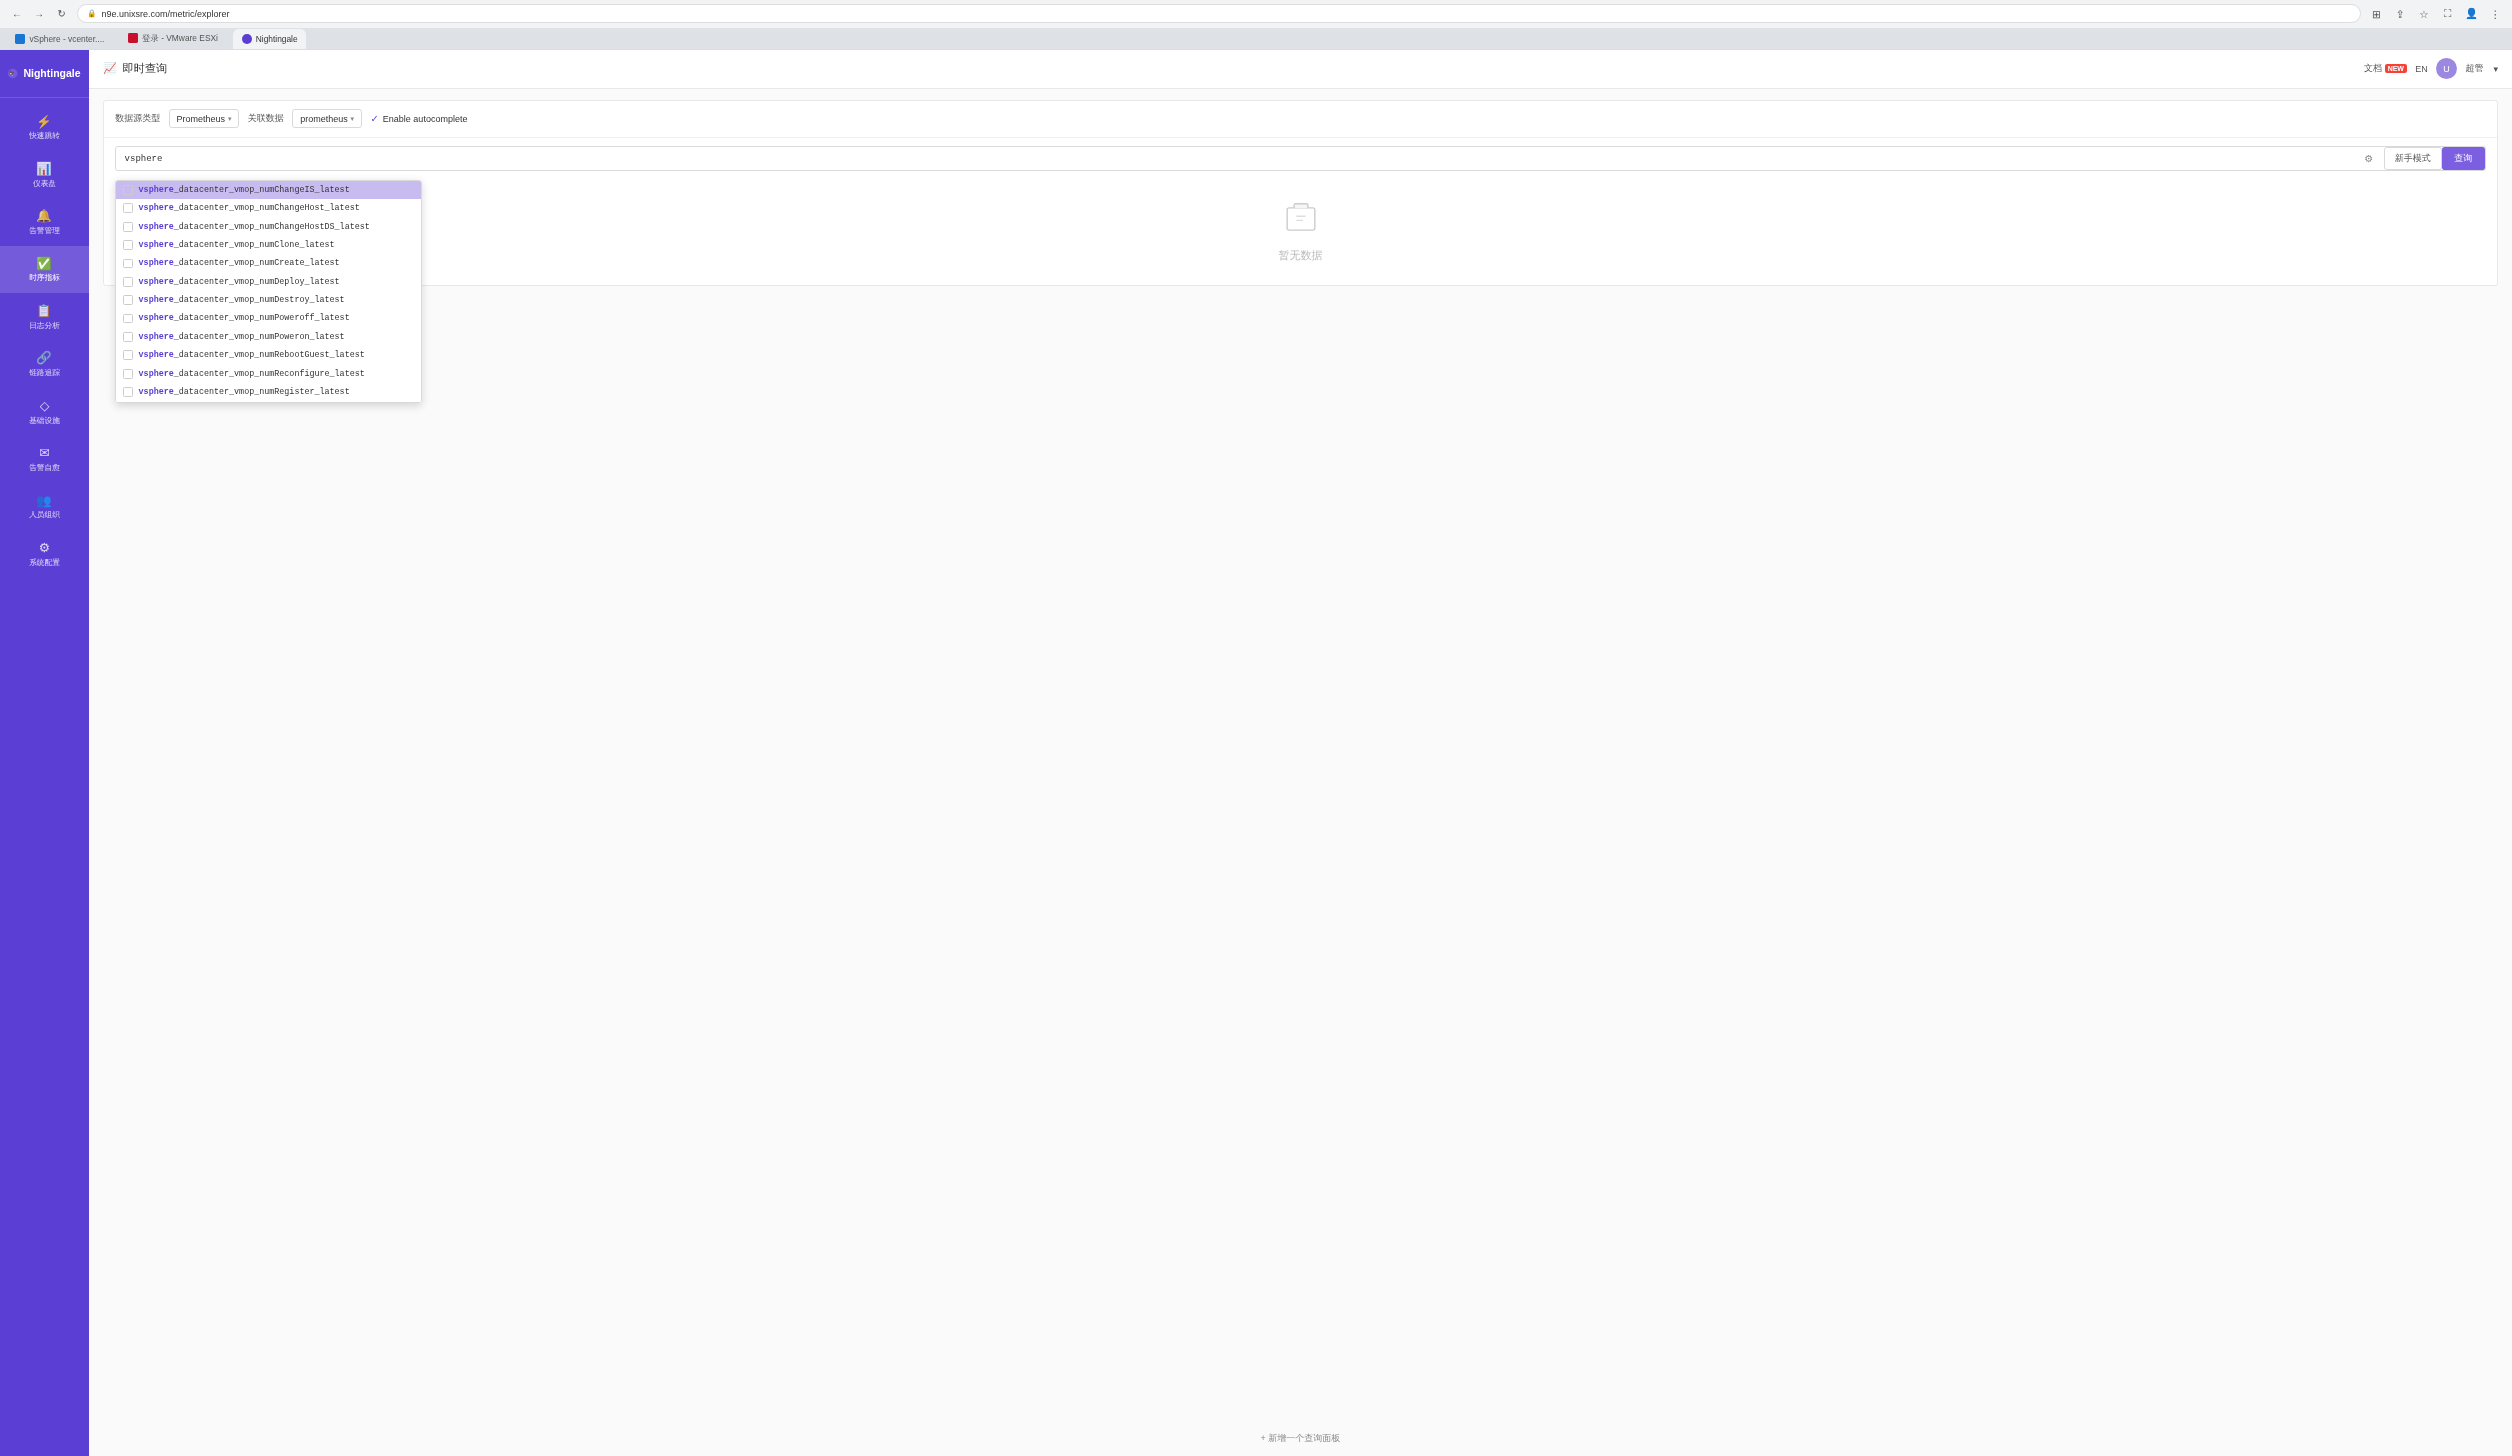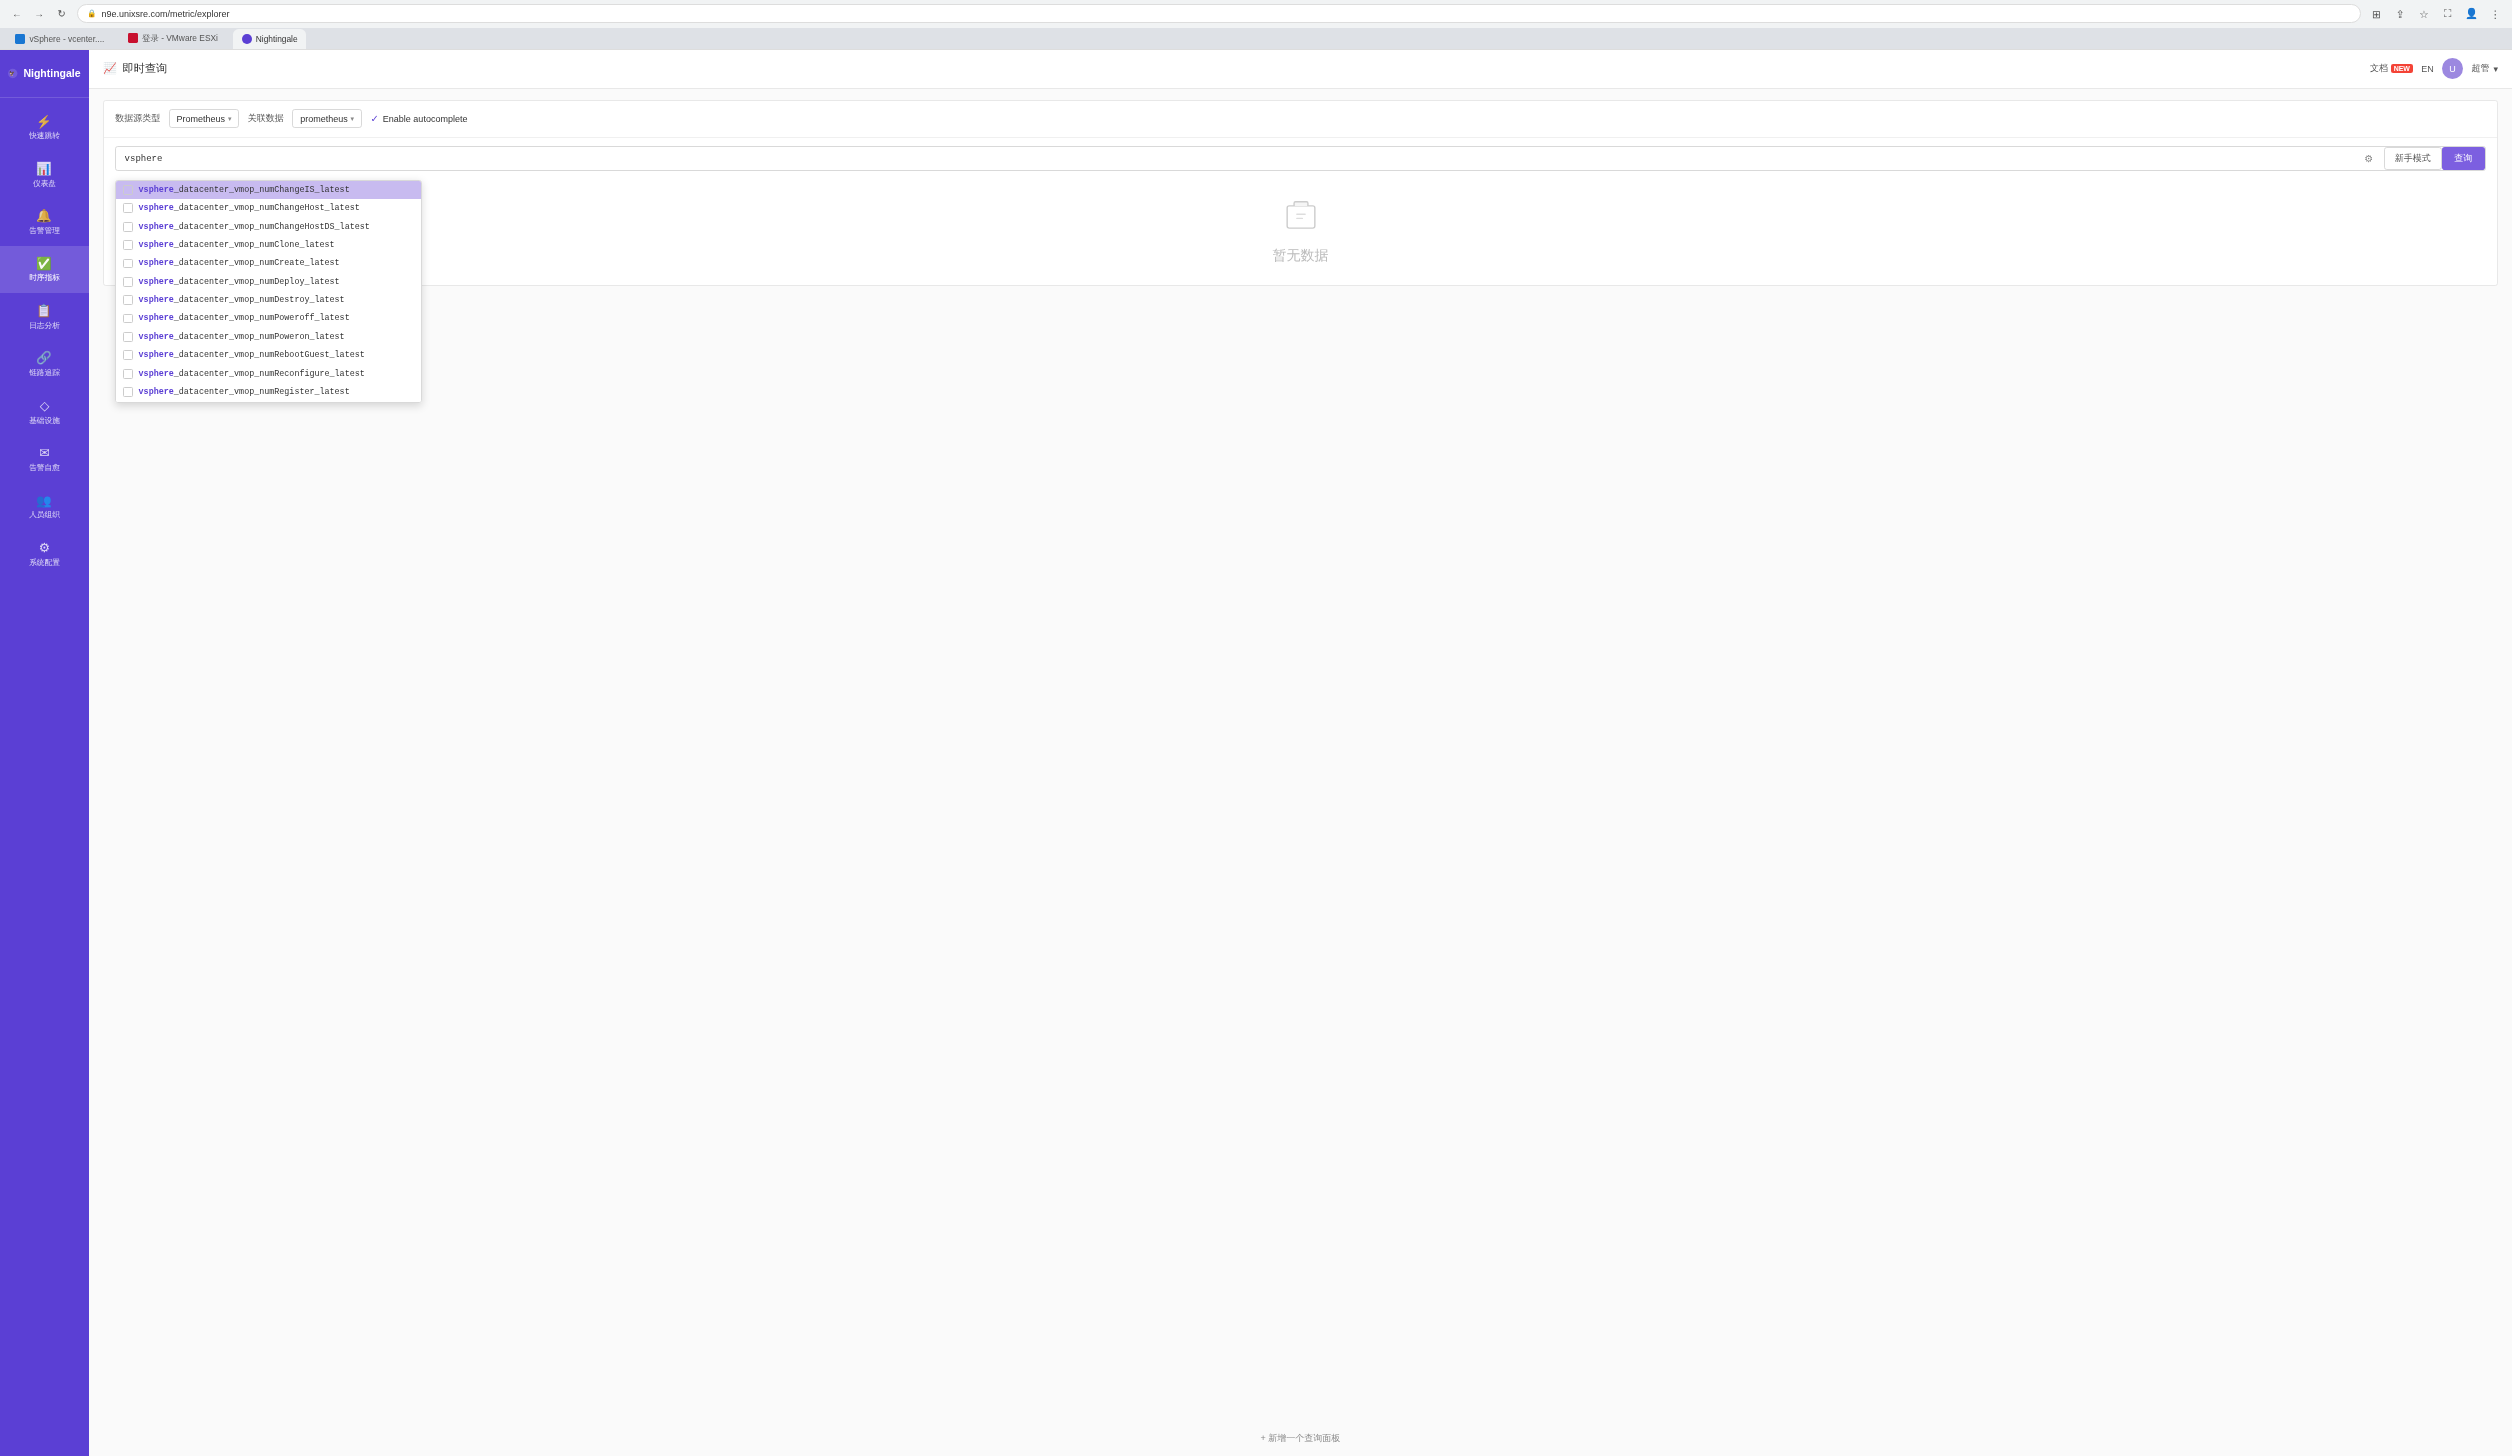--- a/index.html
+++ b/index.html
@@ -43,21 +43,21 @@
     
     .main-header { background: white; border-bottom: 0.7px solid #e8e8e8; padding: 8.4px 14px; display: flex; align-items: center; justify-content: space-between; }
     .page-title-area { display: flex; align-items: center; gap: 5.6px; }
     .page-title-icon { color: #999; font-size: 11.2px; }
     .page-title-text { font-size: 11.2px; font-weight: 500; color: #333; }
     .header-actions { display: flex; align-items: center; gap: 8.4px; }
     .header-doc-btn { color: #555; font-size: 9px; cursor: pointer; display: flex; align-items: center; gap: 2.8px; }
     .new-badge { background: #f44336; color: white; font-size: 7px; padding: 0.7px 2.8px; border-radius: 2.1px; font-weight: 600; }
     .header-lang { color: #555; font-size: 9px; cursor: pointer; }
     .header-avatar { width: 21px; height: 21px; border-radius: 50%; background: #9c88e0; display: flex; align-items: center; justify-content: center; color: white; font-size: 9px; cursor: pointer; }
-    .header-user { color: #555; font-size: 9px; cursor: pointer; display: flex; align-items: center; gap: 4px; }
+    .header-user { color: #555; font-size: 9px; cursor: pointer; display: flex; align-items: center; gap: 10px; }
 
     
     .query-area { flex: 1; padding: 11.2px 14px; overflow-y: auto; }
     .query-panel { background: white; border: 0.7px solid #e8e8e8; border-radius: 2.8px; margin-bottom: 8.4px; }
     .query-toolbar { display: flex; align-items: center; gap: 8.4px; padding: 8.4px 11.2px; border-bottom: 0.7px solid #f0f0f0; flex-wrap: wrap; }
     .toolbar-label { font-size: 9px; color: #555; white-space: nowrap; }
     .toolbar-select { display: flex; align-items: center; gap: 2.8px; border: 0.7px solid #d9d9d9; border-radius: 2.8px; padding: 3.5px 7px; cursor: pointer; font-size: 9px; color: #333; background: white; }
     .toolbar-dropdown-arrow { font-size: 7px; color: #888; }
     .toolbar-divider-label { font-size: 9px; color: #555; white-space: nowrap; }
     .autocomplete-checkbox { display: flex; align-items: center; gap: 4.2px; cursor: pointer; font-size: 9px; color: #333; }
@@ -74,21 +74,21 @@
     
     .autocomplete-dropdown { position: absolute; top: 100%; left: 11.2px; right: 0; background: white; border: 0.7px solid #d9d9d9; border-radius: 2.8px; box-shadow: 0 2.8px 8.4px rgba(0,0,0,0.15); z-index: 100; max-height: 223px; overflow-y: auto; width: 307px; }
     .autocomplete-item { display: flex; align-items: flex-end; gap: 5.6px; padding: 4.2px 7px; cursor: pointer; font-size: 8.4px; font-family: 'Courier New', monospace; }
     .autocomplete-item.selected { background: #c8bbf0; }
     .autocomplete-checkbox-icon { width: 9.8px; height: 9.8px; border: 0.7px solid #ccc; border-radius: 1.4px; display: flex; align-items: center; justify-content: center; flex-shrink: 0; }
     .item-highlight { color: #5b3fd4; font-weight: 600; }
     .item-normal { color: #333; }
 
     
     .result-area { padding: 11.2px; min-height: 105px; display: flex; align-items: center; justify-content: center; flex-direction: column; gap: 5.6px; }
-    .no-data-text { font-size: 14px; color: #bbb; }
+    .no-data-text { font-size: 11px; color: #bbb; }
 
     
     .add-panel-area { padding: 11.2px 14px; display: flex; align-items: center; justify-content: center; }
     .add-panel-btn { color: #888; font-size: 9px; cursor: pointer; display: flex; align-items: center; gap: 4.2px; }
   </style>
 </head>
 <body>
 
 <div class="browser-chrome">
   <div class="browser-toolbar">

